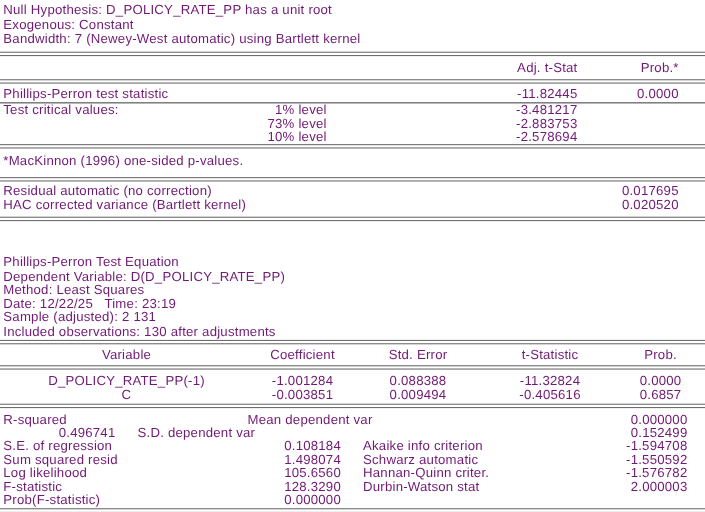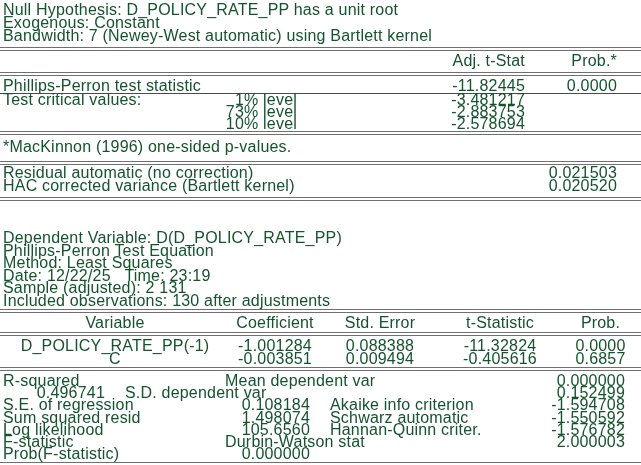--- a/index.html
+++ b/index.html
@@ -2,23 +2,23 @@
 <html><head>
 <meta charset="utf-8">
 <style>
   * { box-sizing: border-box; margin: 0; padding: 0; }
   html, body { background: #ffffff; }
   .page {
     width: 641px;
     height: 465px;
     background: #ffffff;
     font-family: "Liberation Sans", "DejaVu Sans", sans-serif;
-    font-size: 16px;
+    font-size: 12px;
     line-height: 13px;
-    color: #14532d;
+    color: #701a75;
     letter-spacing: 0.2px;
     overflow: hidden;
     position: relative;
   }
   .pl { padding-left: 3px; }
   
   .dl {
     height: 4px;
     border-top: 1px solid #6f6f6f;
     border-bottom: 1px solid #6f6f6f;
@@ -117,33 +117,33 @@
 
   <div class="dl dl3"></div>
 
   <div class="note pl">*MacKinnon (1996) one-sided p-values.</div>
 
   <div class="dl dl4"></div>
 
   <div class="var-rows">
     <div class="var-row">
       <span class="v-label">Residual automatic (no correction)</span>
-      <span class="v-value">0.021503</span>
+      <span class="v-value">0.017695</span>
     </div>
     <div class="var-row">
       <span class="v-label">HAC corrected variance (Bartlett kernel)</span>
       <span class="v-value">0.020520</span>
     </div>
   </div>
 
   <div class="dl dl5"></div>
 
   <div class="eq-info pl">
+    <div>Phillips-Perron Test Equation</div>
     <div>Dependent Variable: D(D_POLICY_RATE_PP)</div>
-    <div>Phillips-Perron Test Equation</div>
     <div>Method: Least Squares</div>
     <div>Date: 12/22/25   Time: 23:19</div>
     <div>Sample (adjusted): 2 131</div>
     <div>Included observations: 130 after adjustments</div>
   </div>
 
   <div class="dl dl6"></div>
 
   <div class="r-row r-head">
     <span class="r-var">Variable</span>
@@ -198,20 +198,21 @@
       <span class="s-val2">-1.550592</span>
     </div>
     <div class="s-row">
       <span class="s-label1">Log likelihood</span>
       <span class="s-val1">105.6560</span>
       <span class="s-label2">Hannan-Quinn criter.</span>
       <span class="s-val2">-1.576782</span>
     </div>
     <div class="s-row">
       <span class="s-label1">F-statistic</span>
+      <span class="s-val1">128.3290</span>
       <span class="s-label2">Durbin-Watson stat</span>
       <span class="s-val2">2.000003</span>
     </div>
     <div class="s-row">
       <span class="s-label1">Prob(F-statistic)</span>
       <span class="s-val1">0.000000</span>
       <span class="s-label2"></span>
       <span class="s-val2"></span>
     </div>
   </div>

